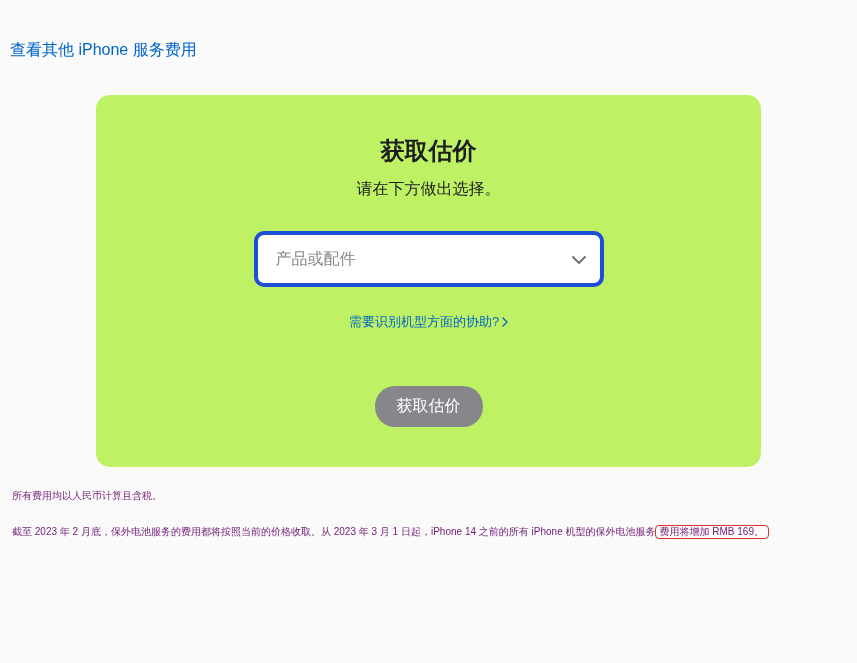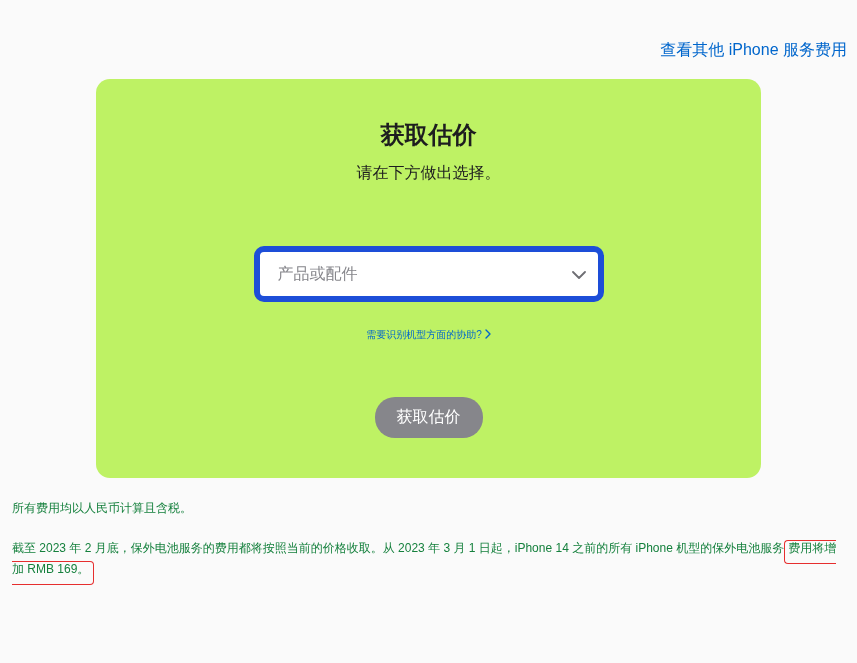--- a/index.html
+++ b/index.html
@@ -12,22 +12,22 @@
       background: #fafafa;
       width: 857px;
       height: 663px;
       overflow: hidden;
       color: #1d1d1f;
     }
     .container {
       padding: 40px 10px 20px;
     }
     .top-link {
-      text-align: right;
-      margin-bottom: 18px;
+      text-align: left;
+      margin-bottom: 34px;
     }
     .top-link a {
       color: #0066cc;
       text-decoration: none;
       font-size: 16px;
       cursor: pointer;
     }
     .estimate-card {
       background: #bef264;
       border-radius: 14px;
@@ -38,32 +38,32 @@
     }
     .card-title {
       font-size: 24px;
       font-weight: 600;
       color: #1d1d1f;
       margin-bottom: 12px;
     }
     .card-subtitle {
       font-size: 16px;
       color: #1d1d1f;
-      margin-bottom: 62px;
+      margin-bottom: 31px;
     }
     .select-wrapper {
       position: relative;
       width: 350px;
       margin: 0 auto 20px;
     }
     .select-field {
       width: 100%;
       height: 56px;
       padding: 0 40px 0 18px;
-      border: 6px solid #1d4ed8;
+      border: 4px solid #1d4ed8;
       border-radius: 10px;
       background: #fff;
       font-size: 16px;
       color: #86868b;
       appearance: none;
       cursor: pointer;
       text-align: left;
       display: flex;
       align-items: center;
     }
@@ -71,21 +71,21 @@
       position: absolute;
       right: 18px;
       top: 50%;
       transform: translateY(-50%);
       pointer-events: none;
       color: #6e6e73;
     }
     .help-link {
       color: #0066cc;
       text-decoration: none;
-      font-size: 10px;
+      font-size: 13px;
       cursor: pointer;
       display: inline-flex;
       align-items: center;
       gap: 3px;
       margin-top: 6px;
     }
     .chevron-right-small {
       display: inline-block;
     }
     .action-row {
@@ -95,31 +95,31 @@
       background: #86868b;
       color: #fff;
       border: none;
       border-radius: 20px;
       padding: 10px 22px;
       font-size: 16px;
       cursor: pointer;
     }
     .footer-text {
       padding: 0 2px;
-      font-size: 12px;
-      color: #15803d;
+      font-size: 10px;
+      color: #701a75;
       line-height: 1.8;
     }
     .footer-p1 {
       margin-bottom: 18px;
     }
     .red-box {
       border: 1.5px solid #e62e2e;
       border-radius: 4px;
-      padding: 0px 4px 8px 3px;
+      padding: 0px 4px 1px 3px;
       display: inline;
     }
   </style>
 </head>
 <body>
 
 <div class="container">
   <div class="top-link">
     <a>查看其他 iPhone 服务费用</a>
   </div>

